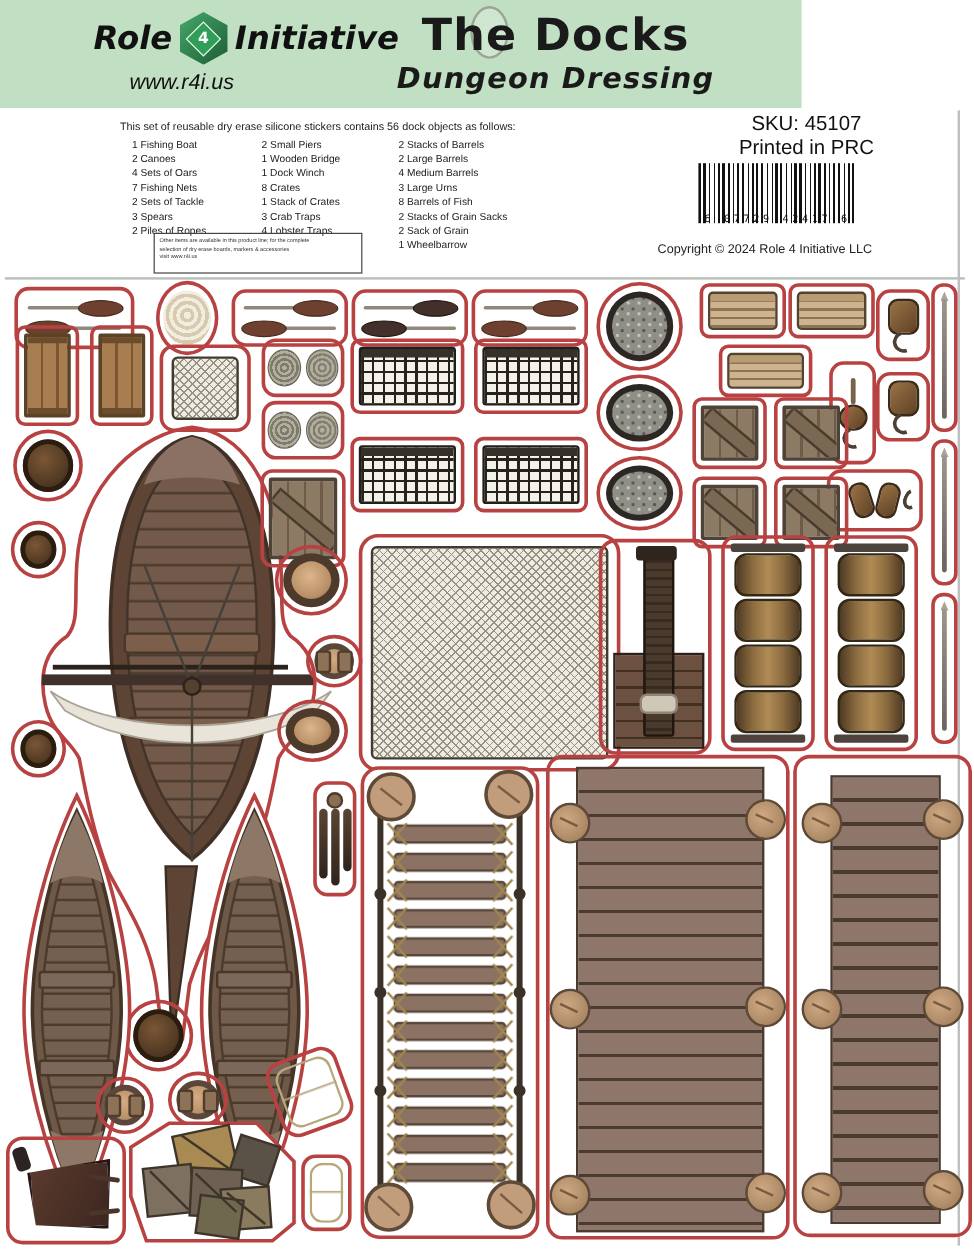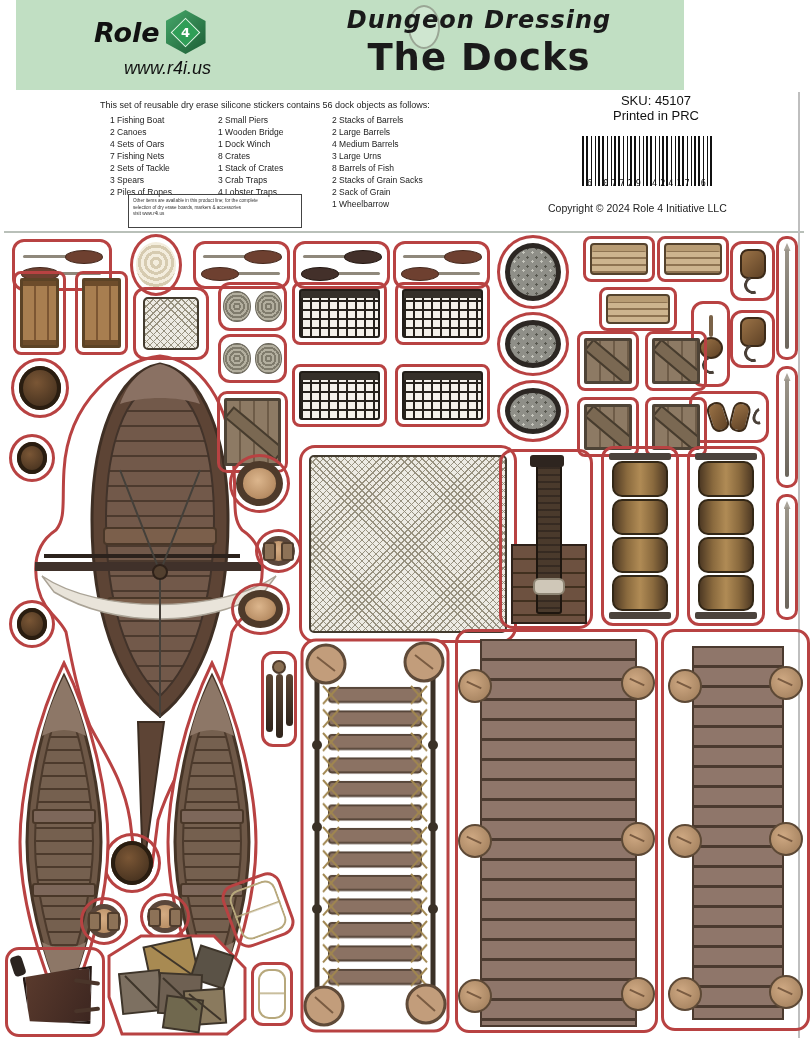--- a/index.html
+++ b/index.html
@@ -1,39 +1,39 @@
 <!DOCTYPE html>
 <html><head>
 <meta charset="utf-8">
 <style>
   html,body{margin:0;padding:0;background:#e9e9e9;}
   #sheet{position:relative;width:812px;height:1042px;background:#fff;overflow:hidden;
          font-family:"Liberation Sans",sans-serif;color:#1a1a1a;}
   
-  #hdr{position:absolute;left:16px;top:0;width:668px;height:90px;background:#c1dfc3;border-bottom:6px solid #15803d;}
+  #hdr{position:absolute;left:0;top:0;width:668px;height:90px;background:#c1dfc3;border-bottom:6px solid #15803d;}
   #punch{position:absolute;left:392px;top:5px;width:28px;height:40px;border:2px solid #9aa695;border-radius:50%;background:#cfe6d0;}
   #logo{position:absolute;left:78px;top:10px;display:flex;align-items:center;gap:6px;}
   .brandtxt{font-family:"DejaVu Sans",sans-serif;font-weight:bold;font-style:italic;font-size:27px;color:#111;}
   #d20{width:40px;height:44px;background:linear-gradient(135deg,#46a86a,#1c5c34);
        clip-path:polygon(50% 0,100% 25%,100% 75%,50% 100%,0 75%,0 25%);display:flex;align-items:center;justify-content:center;}
   #d20 .four{width:19px;height:19px;background:#2f9e57;border:1.5px solid #e7f3e9;transform:rotate(45deg);
        display:flex;align-items:center;justify-content:center;}
   #d20 .four span{transform:rotate(-45deg);color:#fff;font-weight:bold;font-size:13px;font-family:"DejaVu Sans",sans-serif;}
   #url{position:absolute;left:108px;top:58px;font-style:italic;font-size:18px;color:#111;}
   #titles{position:absolute;right:40px;top:6px;width:330px;text-align:center;font-family:"DejaVu Sans",sans-serif;}
   #title1{font-size:24px;font-weight:bold;font-style:italic;letter-spacing:1px;}
   #title2{font-size:37px;font-weight:bold;letter-spacing:1px;margin-top:2px;}
   
   #info{position:absolute;left:0;top:90px;width:812px;height:142px;background:#fff;}
   #intro{position:absolute;left:100px;top:10px;font-size:9px;color:#222;}
   .col{position:absolute;top:24px;font-size:8.5px;line-height:12px;color:#222;list-style:none;margin:0;padding:0;}
   #col1{left:110px;} #col2{left:218px;} #col3{left:332px;}
   #notebox{position:absolute;left:128px;top:104px;width:174px;height:34px;border:1px solid #444;
            font-size:4.6px;line-height:6.5px;color:#333;padding:3px 4px;box-sizing:border-box;}
-  #skublock{position:absolute;left:556px;top:3px;width:200px;text-align:center;font-size:13px;color:#111;}
+  #skublock{position:absolute;left:572px;top:3px;width:200px;text-align:center;font-size:17px;color:#111;}
   #barcode{position:absolute;left:582px;top:46px;width:132px;height:50px;
            background:repeating-linear-gradient(90deg,#111 0 2px,#fff 2px 4px,#111 4px 6px,#fff 6px 9px,#111 9px 10px,#fff 10px 13px,#111 13px 14px,#fff 14px 16px);}
   #bcdigits{position:absolute;left:572px;top:88px;width:152px;font-size:8.5px;letter-spacing:3px;
             font-family:"DejaVu Sans Mono",monospace;color:#111;background:transparent;text-align:center;}
   #copyright{position:absolute;left:548px;top:112px;width:230px;font-size:10.5px;color:#222;}
   #vline{position:absolute;left:798px;top:92px;width:2px;height:946px;background:#bfbfbf;}
   #hline{position:absolute;left:4px;top:231px;width:800px;height:2px;background:#b9c0b9;}
   
   .st{position:absolute;border:3px solid #b84242;border-radius:12px;box-sizing:border-box;
       display:flex;align-items:center;justify-content:center;}
@@ -118,26 +118,27 @@
 <div id="sheet">
 
   <div id="hdr">
     <div id="logo">
       <span class="brandtxt">Role</span>
       <div id="d20">
         <div class="four">
             <span>4</span>
           </div>
       </div>
+      <span class="brandtxt">Initiative</span>
     </div>
     <div id="url">www.r4i.us</div>
     <div id="punch"></div>
     <div id="titles">
+      <div id="title2">The Docks</div>
       <div id="title1">Dungeon Dressing</div>
-      <div id="title2">The Docks</div>
     </div>
   </div>
 
   <div id="info">
     <div id="intro">This set of reusable dry erase silicone stickers contains 56 dock objects as follows:</div>
     <ul class="col" id="col1">
       <li>1 Fishing Boat</li>
       <li>2 Canoes</li>
       <li>4 Sets of Oars</li>
       <li>7 Fishing Nets</li>

